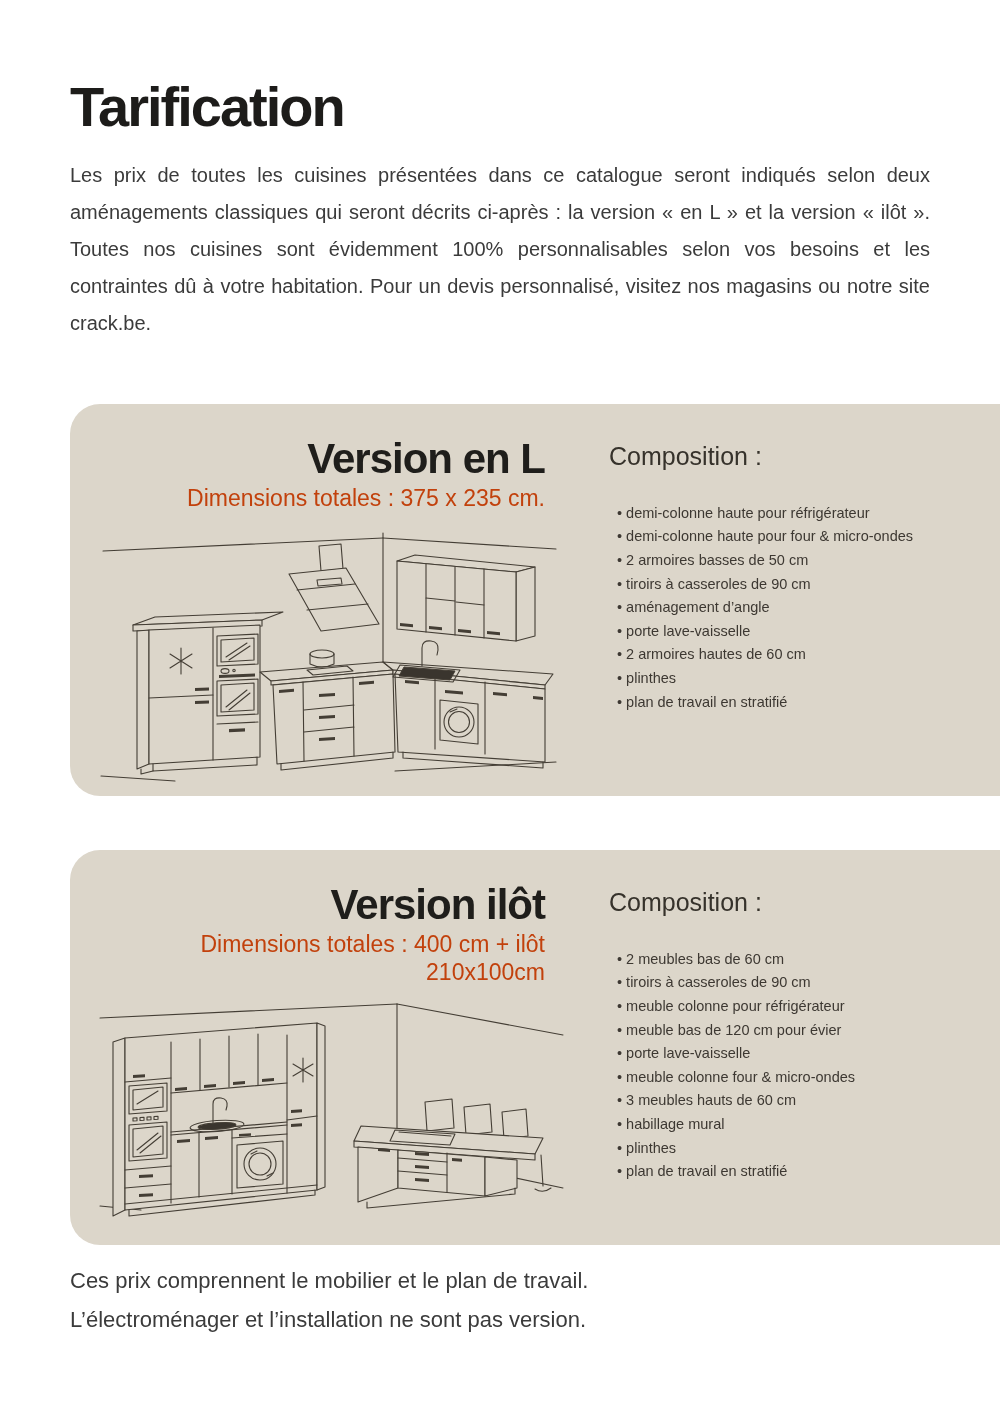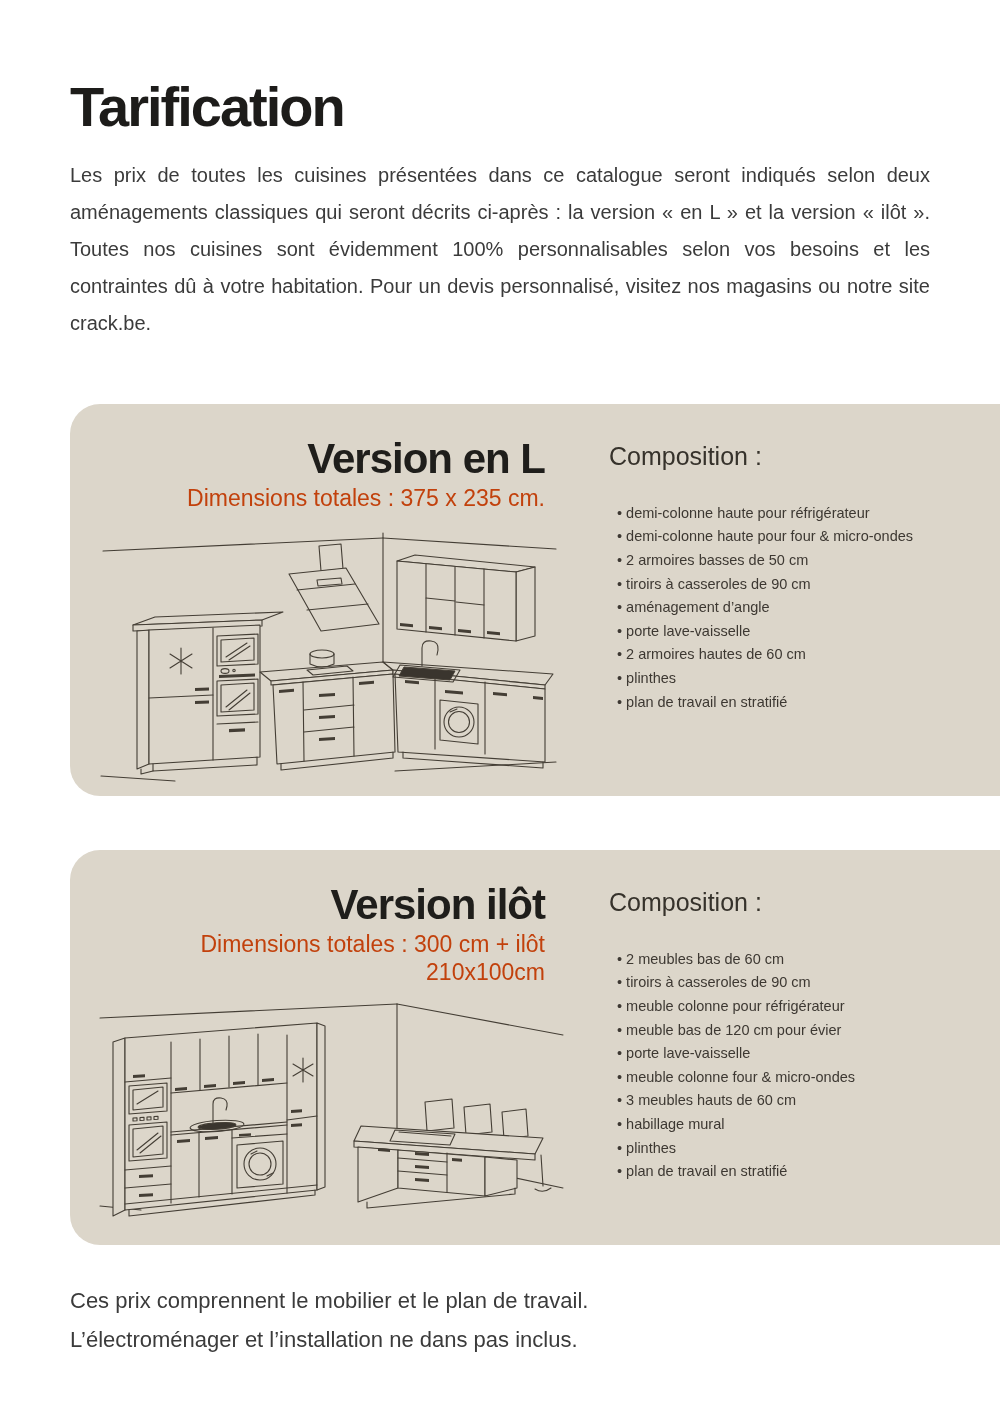--- a/index.html
+++ b/index.html
@@ -42,21 +42,21 @@
   .card-right{flex:1;padding-left:28px;padding-top:6px;}
   .comp-title{
     font-size:25px;color:#36322b;line-height:24px;margin:0;font-weight:normal;
   }
   .comp-list{
     list-style:none;margin:34px 0 0 8px;padding:0;
     font-size:14.5px;line-height:23.6px;color:#3d3832;
   }
   .comp-list li::before{content:"• ";}
   .footer{
-    margin-top:36px;font-size:22px;line-height:39px;color:#3b3b3b;
+    margin-top:16px;font-size:22px;line-height:39px;color:#3b3b3b;
   }
   
   .ln{stroke:#443e35;fill:none;stroke-width:1.1;stroke-linejoin:round;stroke-linecap:round;}
   .solid{stroke:#443e35;fill:#dcd6ca;stroke-width:1.1;stroke-linejoin:round;}
   .hd{fill:#443e35;stroke:none;}
   .dark{fill:#3a352e;stroke:#443e35;stroke-width:1;}
 </style>
 </head>
 <body>
 
@@ -194,21 +194,21 @@
           <li>plinthes</li>
           <li>plan de travail en stratifié</li>
         </ul>
     </div>
   </div>
 
   <div class="card card-2">
     <div class="card-left">
       <div class="card-head">
         <h2 class="card-title">Version ilôt</h2>
-        <div class="card-dims">Dimensions totales : 300 cm + ilôt 210x100cm</div>
+        <div class="card-dims">Dimensions totales : 400 cm + ilôt 210x100cm</div>
       </div>
       <svg class="illus" width="470" height="250" viewBox="0 0 470 250">
 
         <g>
           <path class="ln" d="M5 20 L302 6"></path>
           <path class="ln" d="M302 6 L302 155"></path>
           <path class="ln" d="M302 6 L468 37"></path>
           <path class="ln" d="M5 208 L46 212"></path>
           <path class="ln" d="M302 155 L468 190"></path>
         </g>
@@ -318,16 +318,16 @@
           <li>3 meubles hauts de 60 cm</li>
           <li>habillage mural</li>
           <li>plinthes</li>
           <li>plan de travail en stratifié</li>
         </ul>
     </div>
   </div>
 
   <div class="footer">
     <div>Ces prix comprennent le mobilier et le plan de travail.</div>
-    <div>L’électroménager et l’installation ne dans pas inclus.</div>
+    <div>L’électroménager et l’installation ne sont pas version.</div>
   </div>
 
 </div>
 
 </body></html>

